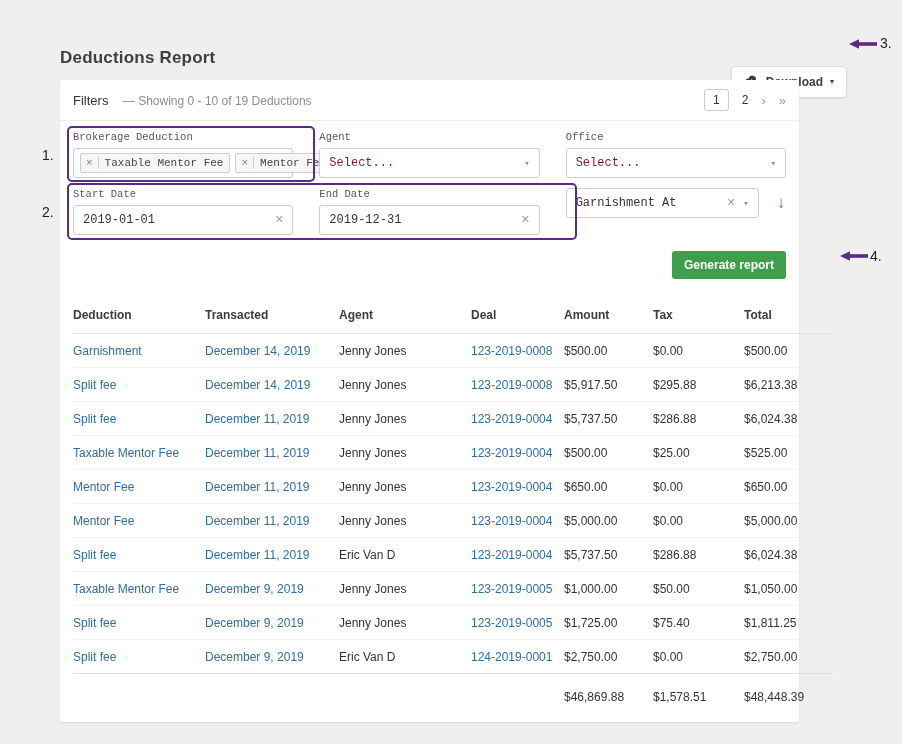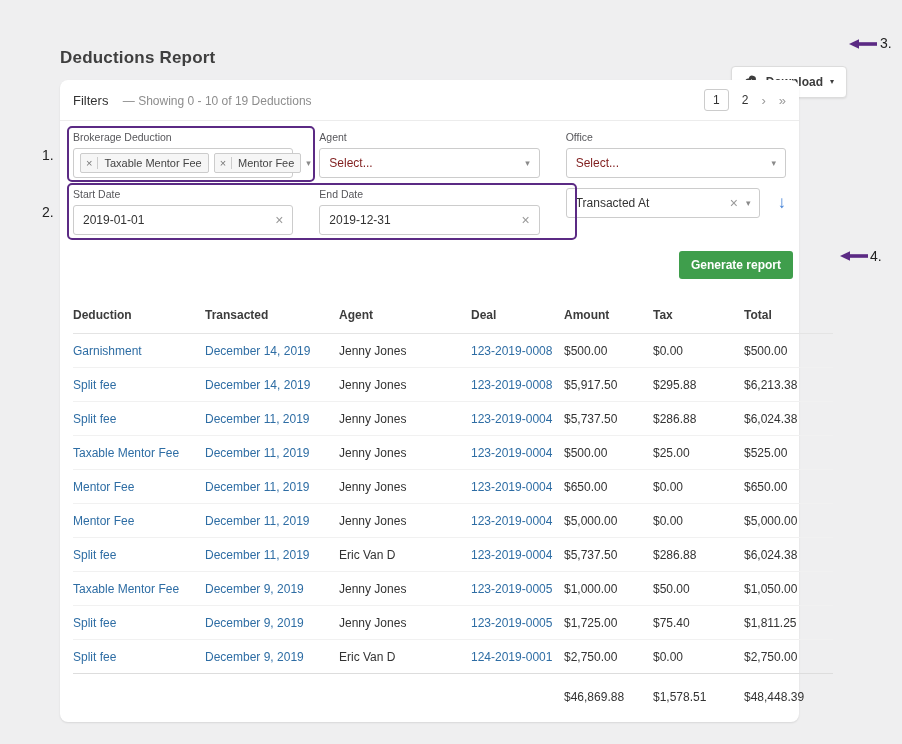--- a/index.html
+++ b/index.html
@@ -18,31 +18,31 @@
   .page-title { font-size: 17px; font-weight: 700; color: #3f3f3f; letter-spacing: .2px; }
   .btn-download {
     display: inline-flex; align-items: center; gap: 7px;
     background: #fff; border: 1px solid #dcdcdc; border-radius: 4px;
     height: 30px; padding: 15px 12px; font-size: 12px; font-weight: 700; color: #3c3c3c;
     box-shadow: 0 1px 2px rgba(0,0,0,.08); cursor: pointer; font-family: inherit; margin-top: 48px;
   }
   .dl-caret { font-size: 8px; line-height: 1; }
 
   
-  .card { position: absolute; left: 60px; top: 80px; width: 739px; background: #fff; border-radius: 8px; box-shadow: 0 1px 2px rgba(0,0,0,.1); padding-bottom: 12px; }
+  .card { position: absolute; left: 60px; top: 80px; width: 739px; background: #fff; border-radius: 2px; box-shadow: 0 1px 2px rgba(0,0,0,.1); padding-bottom: 12px; }
   .card-header { display: flex; justify-content: space-between; align-items: center; height: 41px; padding: 0 13px; border-bottom: 1px solid #ececec; }
   .filters-title { font-size: 13px; color: #333; }
   .filters-summary { font-size: 12px; color: #8d8d8d; margin-left: 10px; }
   .pagination { display: flex; align-items: center; gap: 13px; font-size: 12px; color: #333; }
   .page-num { cursor: pointer; }
   .page-num.active { border: 1px solid #ccc; border-radius: 3px; padding: 3px 8px; }
   .page-chevron { color: #9a9a9a; cursor: pointer; font-size: 13px; }
 
   
-  .filters { position: relative; padding: 10px 13px 6px; }
+  .filters { position: relative; padding: 10px 13px 6px; font-family: Liberation Mono, monospace; }
   .f-row { display: flex; gap: 26px; margin-bottom: 10px; }
   .f-col { flex: 1; min-width: 0; }
   .f-label { font-size: 10.5px; color: #57575b; margin-bottom: 4px; height: 13px; line-height: 13px; }
   .select, .input {
     height: 30px; border: 1px solid #ccc; border-radius: 3px; background: #fff;
     display: flex; align-items: center; padding: 0 9px; font-size: 12px; cursor: pointer;
   }
   .placeholder { color: #7f1d1d; }
   .select-caret { margin-left: auto; color: #8a8a8a; font-size: 9px; }
   .clear-x { margin-left: auto; color: #999; font-size: 14px; line-height: 1; cursor: pointer; }
@@ -54,21 +54,21 @@
   .tag { display: inline-flex; align-items: center; height: 20px; border: 1px solid #ccc; border-radius: 2px; background: #f6f6f6; font-size: 11px; color: #444; }
   .tag-x { padding: 0 5px; border-right: 1px solid #ccc; color: #777; cursor: pointer; }
   .tag-label { padding: 0 6px; white-space: nowrap; }
 
   
   .hl-box { position: absolute; border: 2px solid #5b2a84; border-radius: 5px; pointer-events: none; }
   #hl1 { left: 7px; top: 5px; width: 248px; height: 56px; }
   #hl2 { left: 7px; top: 62px; width: 510px; height: 57px; }
 
   
-  .generate-row { display: flex; justify-content: flex-end; padding: 0 6px; margin-bottom: 16px; }
+  .generate-row { display: flex; justify-content: flex-end; padding: 0 13px; margin-bottom: 16px; }
   .btn-generate { background: #3f9e4c; color: #fff; border: none; border-radius: 3px; height: 28px; padding: 0 12px; font-size: 12px; font-weight: 700; cursor: pointer; font-family: inherit; }
 
   
   .table-wrap { padding: 0 13px; }
   table { width: 100%; border-collapse: collapse; table-layout: fixed; font-size: 12px; }
   th { text-align: left; font-weight: 700; color: #3c3c3c; padding: 13px 8px 11px 0; border-bottom: 1px solid #e4e4e4; }
   td { text-align: left; padding: 10px 8px 9px 0; border-bottom: 1px solid #f1f1f1; color: #333; overflow: hidden; white-space: nowrap; }
   tbody tr:last-child td { border-bottom: 1px solid #ddd; }
   .link { color: #2e6da4; cursor: pointer; }
   tfoot td { border-bottom: none; padding: 16px 8px 6px 0; }
@@ -160,21 +160,21 @@
         <div class="f-col">
           <div class="f-label">End Date</div>
           <div class="input">
             <span>2019-12-31</span>
             <span class="clear-x">×</span>
           </div>
         </div>
         <div class="f-col">
           <div class="sortby-row">
             <div class="select">
-              <span>Transacted At</span>
+              <span>Garnishment At</span>
               <span class="clear-x">×</span>
               <span class="sort-caret">▾</span>
             </div>
             <span class="sort-dir">↓</span>
           </div>
         </div>
       </div>
 
       <div class="hl-box" id="hl1"></div>
       <div class="hl-box" id="hl2"></div>

